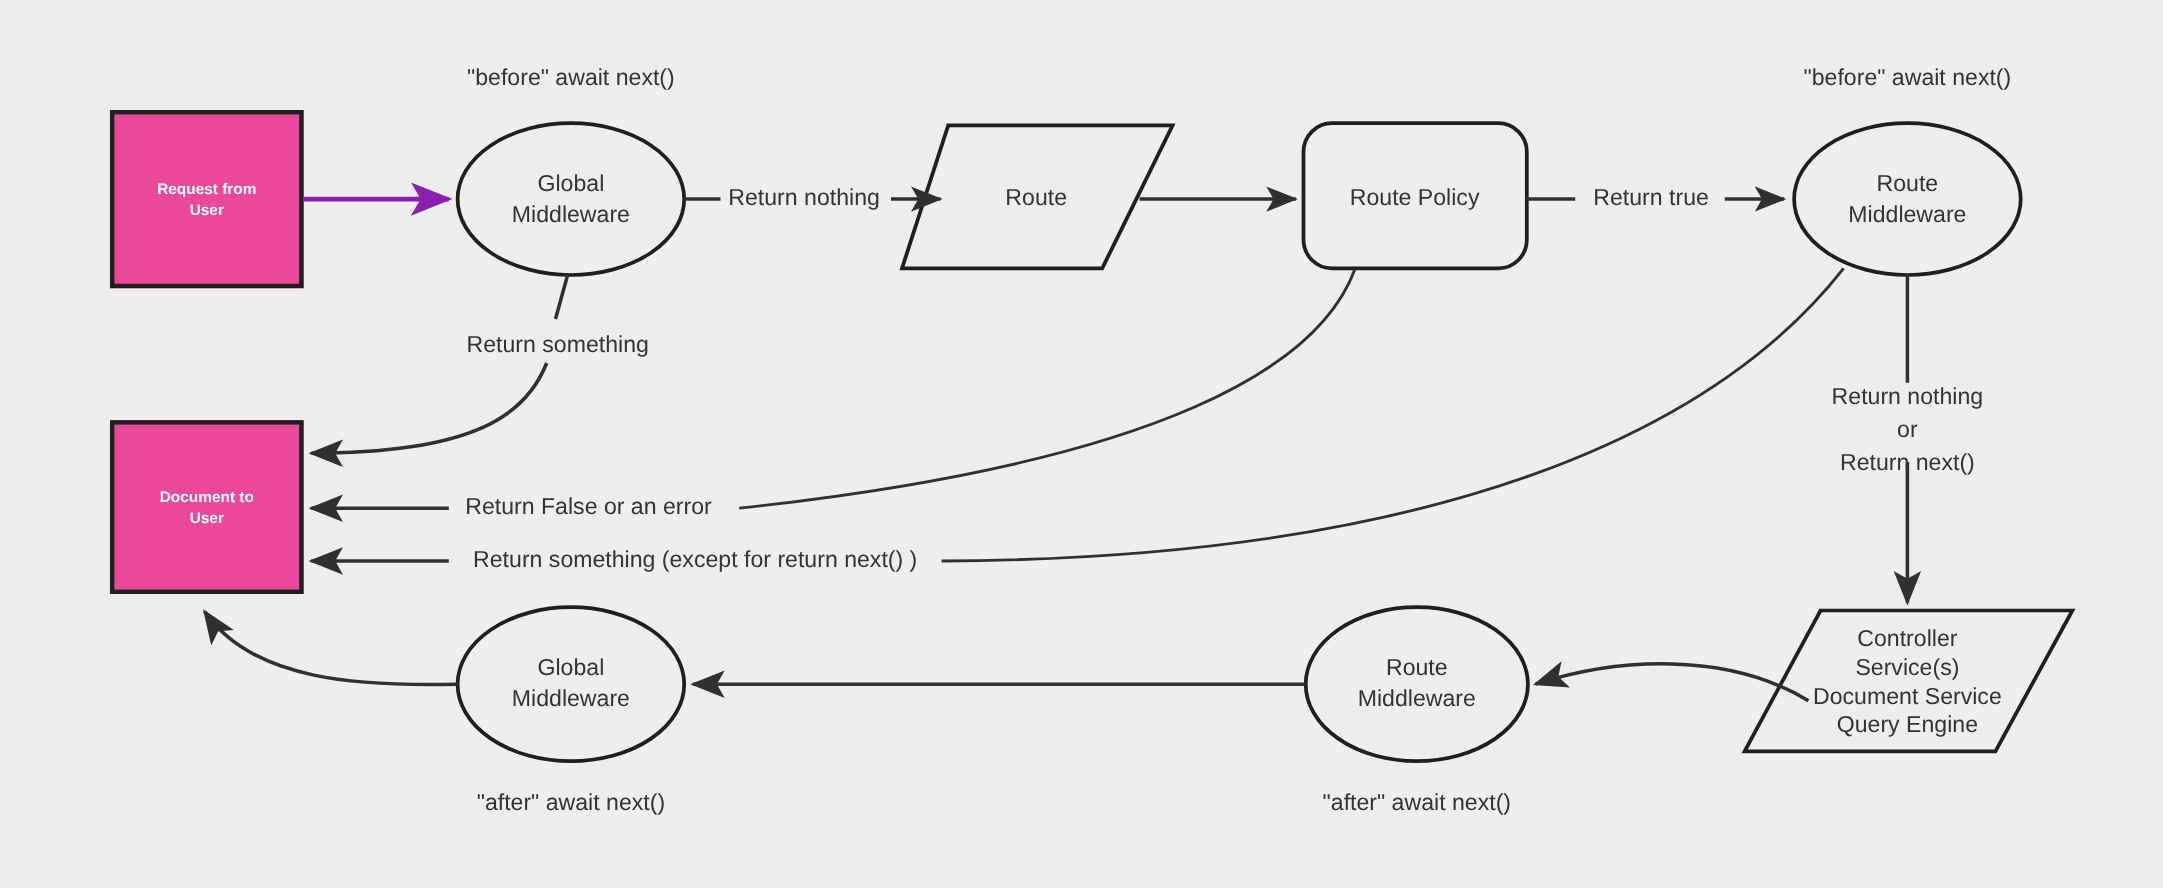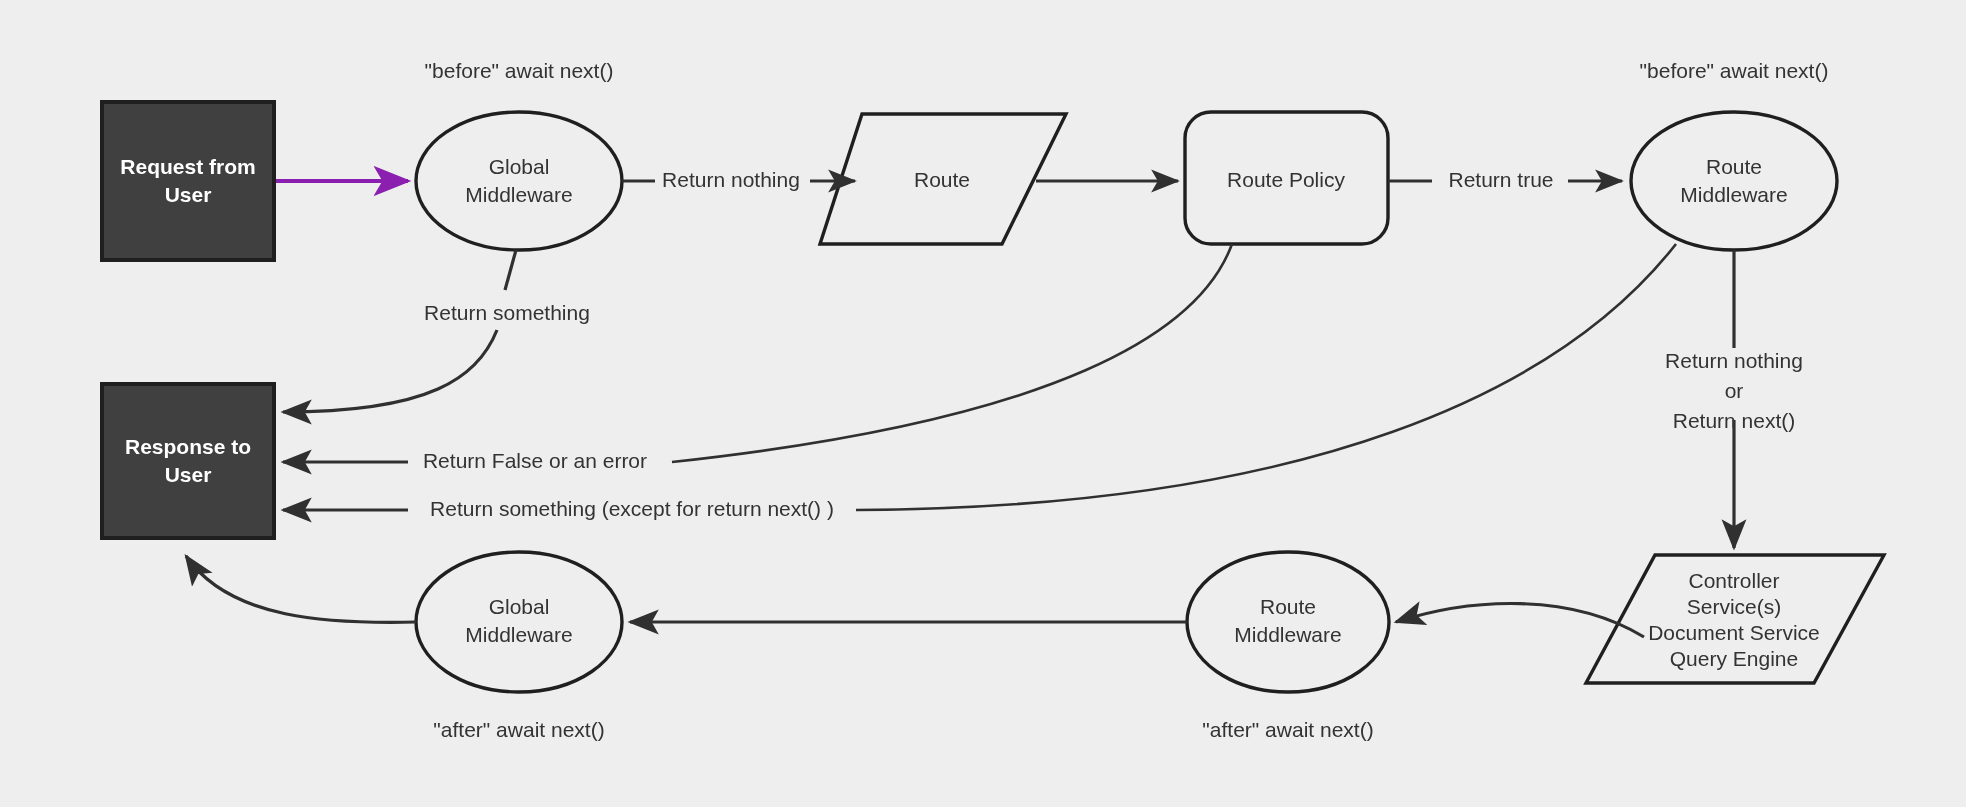--- a/index.html
+++ b/index.html
@@ -57,29 +57,29 @@
   .edge-label {
     font-family: "Liberation Sans", sans-serif;
     font-size: 21px;
     fill: #333333;
     text-anchor: middle;
     dominant-baseline: middle;
   }
   .terminal-box {
     position: absolute;
     box-sizing: border-box;
-    background: #404040;
+    background: #ec4899;
     border: 4px solid #1f1f1f;
     display: flex;
     flex-direction: column;
     align-items: center;
     justify-content: center;
     color: #ffffff;
     font-family: "Liberation Sans", sans-serif;
-    font-size: 21px;
+    font-size: 14px;
     font-weight: bold;
     line-height: 1.35;
     text-align: center;
   }
   .terminal-box span { display: block; }
 </style>
 </head>
 <body>
 
 <div id="canvas">
@@ -180,17 +180,17 @@
     <text class="edge-label" x="1734" y="422">Return next()</text>
 
   </svg>
 
   <div class="terminal-box" style="left:100px; top:100px; width:176px; height:162px;">
     <span>Request from</span>
     <span>User</span>
   </div>
 
   <div class="terminal-box" style="left:100px; top:382px; width:176px; height:158px;">
-    <span>Response to</span>
+    <span>Document to</span>
     <span>User</span>
   </div>
 
 </div>
 
 </body></html>

